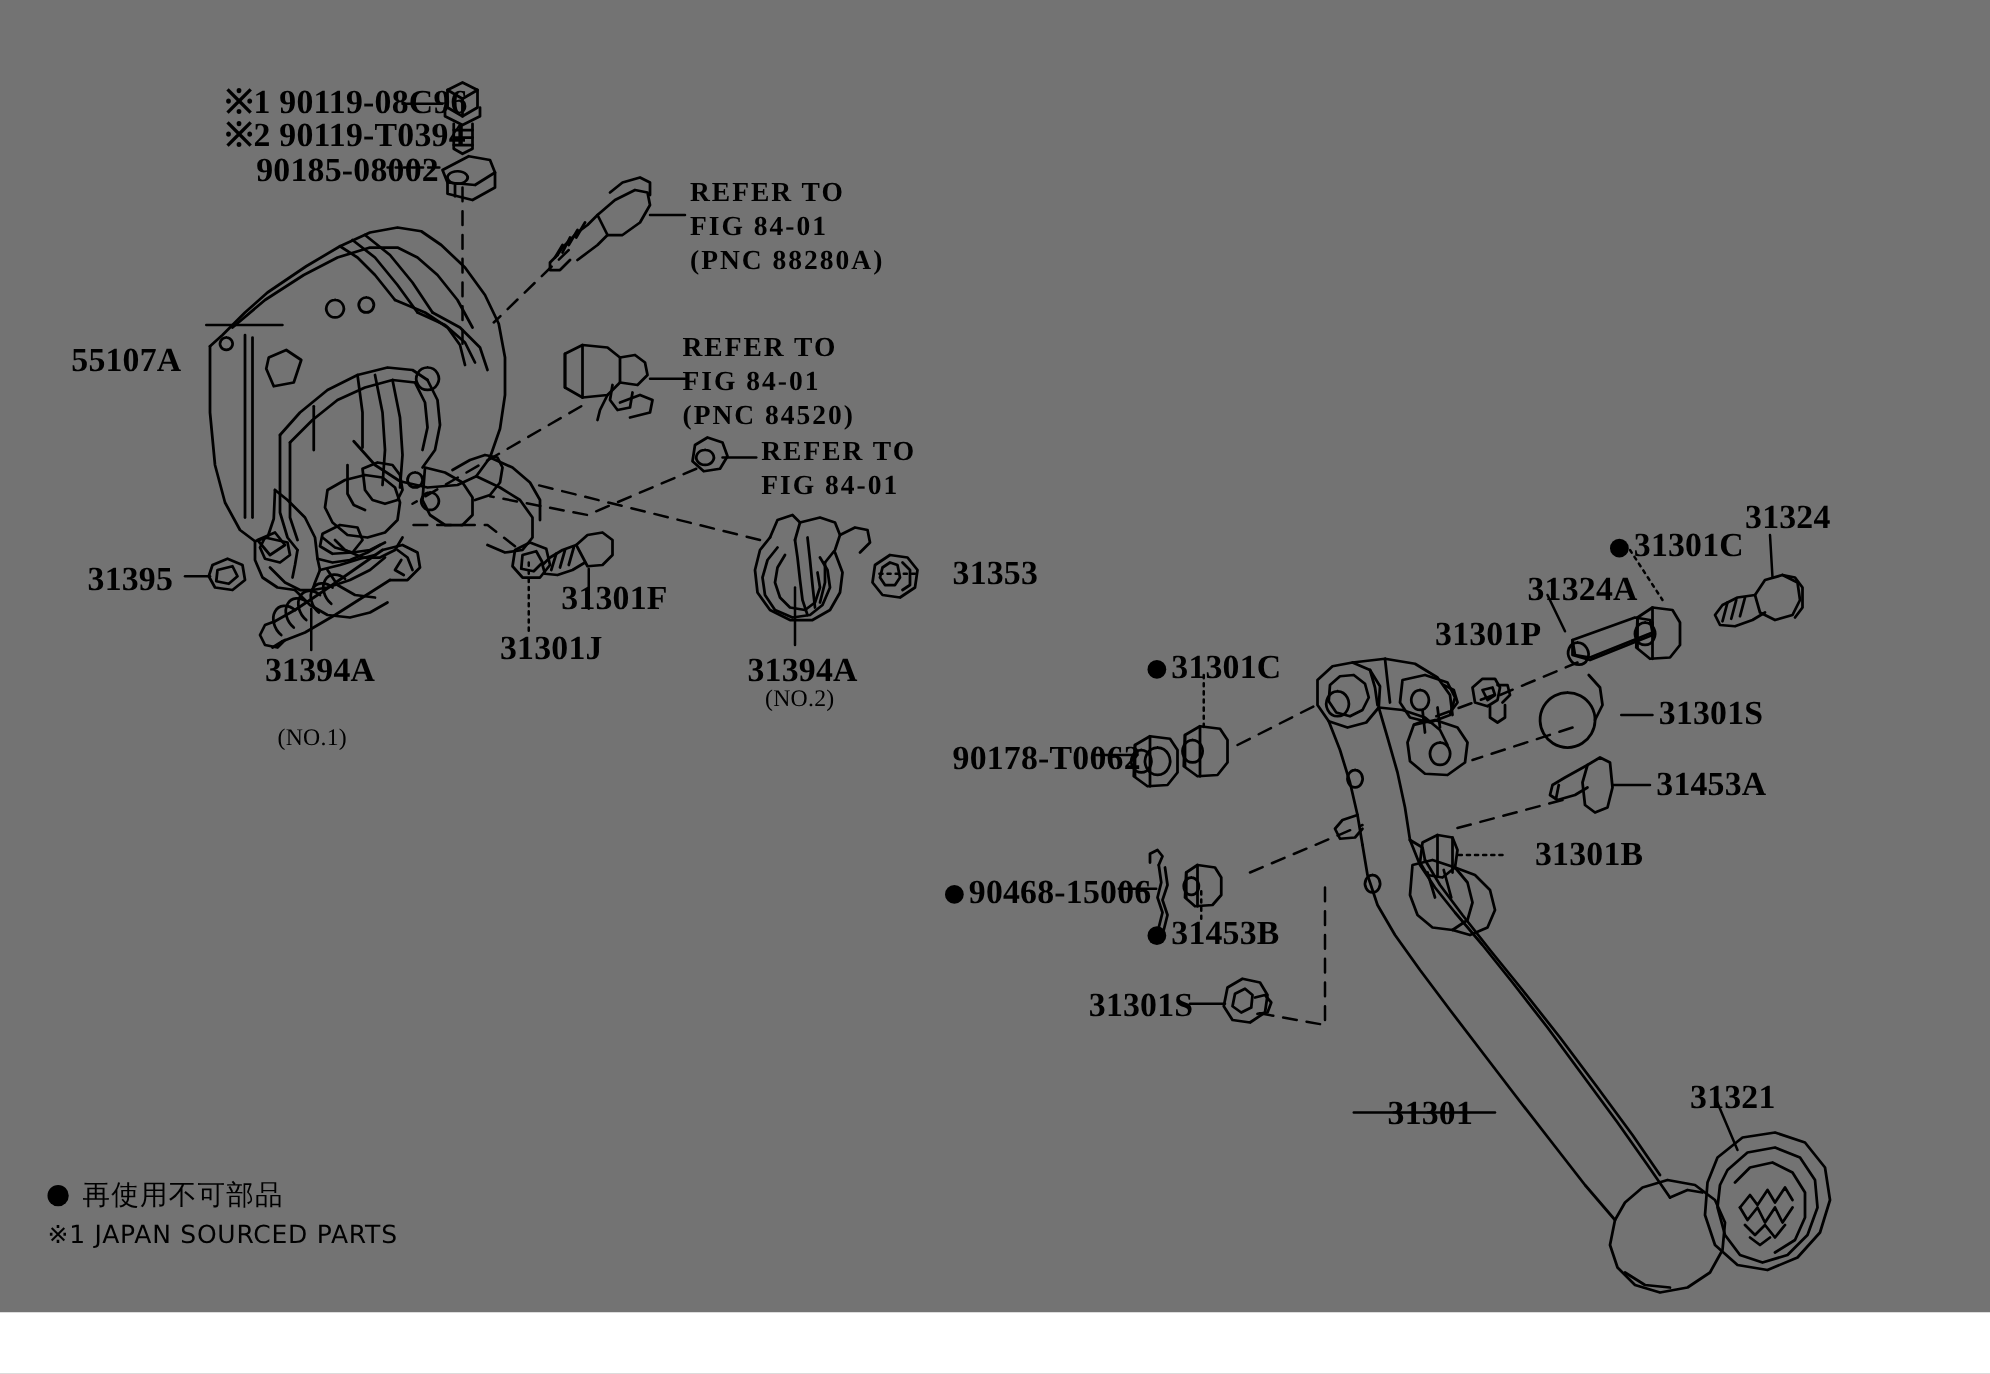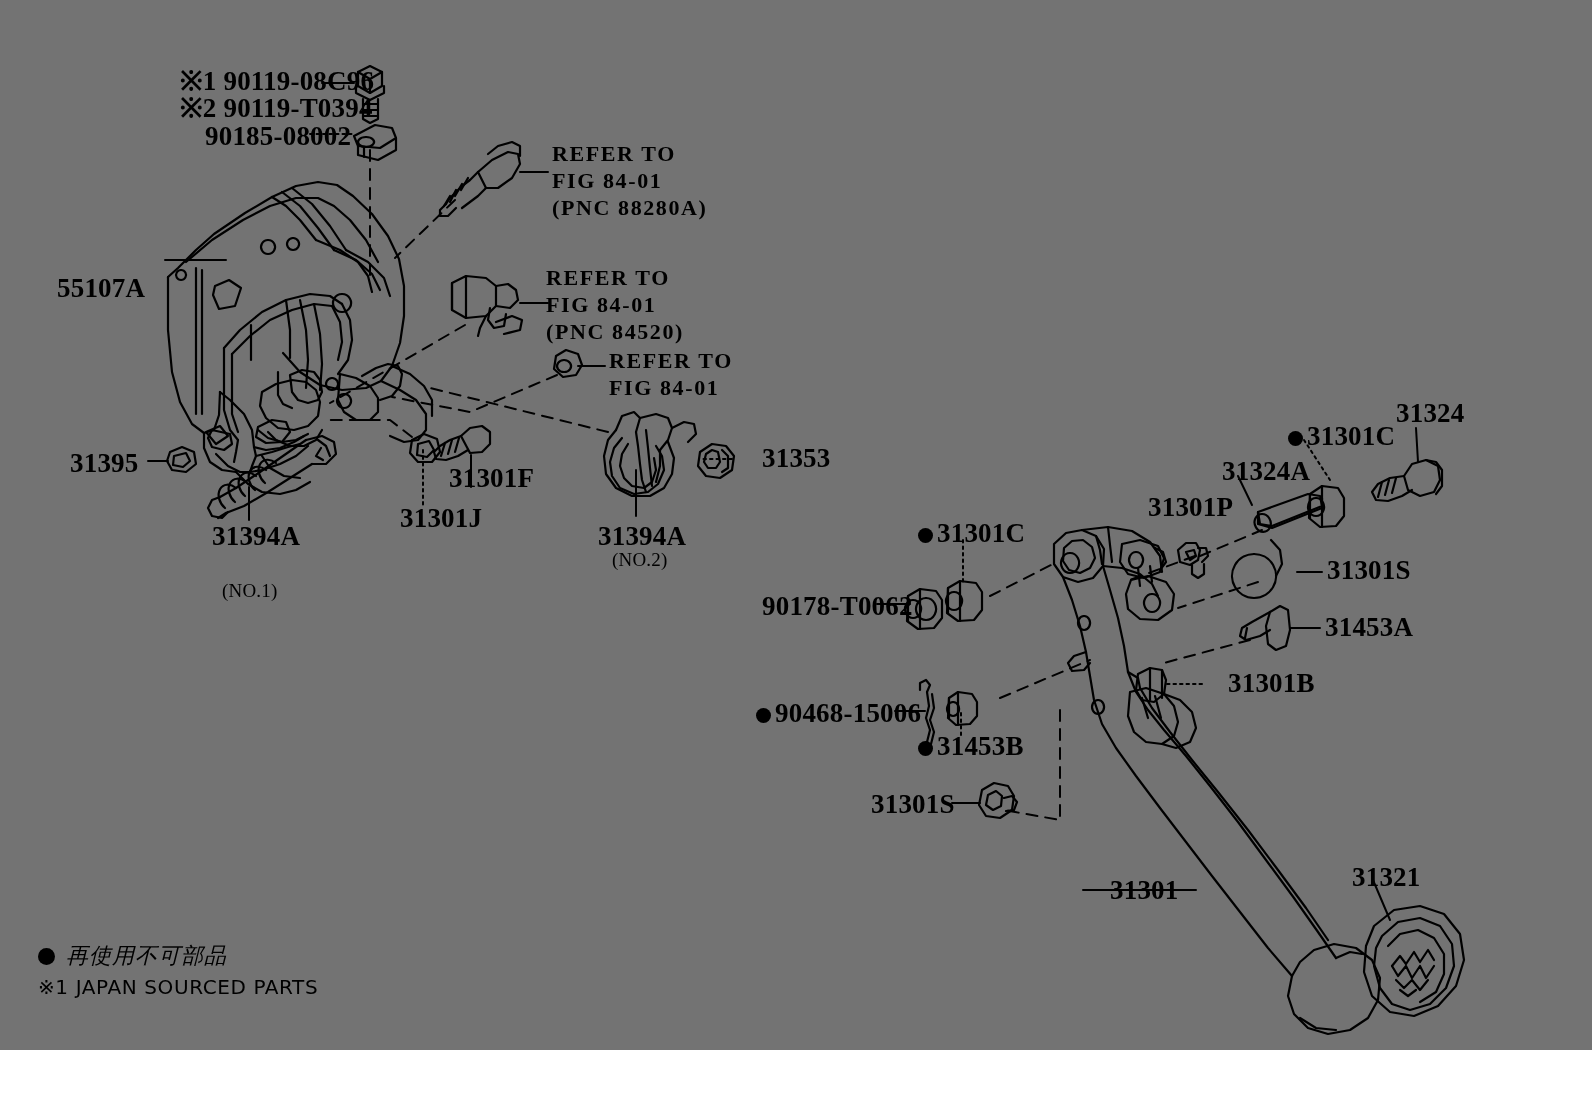--- a/index.html
+++ b/index.html
@@ -56,21 +56,20 @@
     border-radius: 50%;
     background: #000;
     margin-right: 11px;
     flex: 0 0 auto;
   }
   .legend-text-jp {
     font-family: "DejaVu Sans", sans-serif;
     font-size: 22px;
     color: #000;
     letter-spacing: 1px;
-    font-style: italic;
   }
   .legend-text-en {
     font-family: "DejaVu Sans", sans-serif;
     font-size: 20px;
     color: #000;
   }
   .legend-src {
     font-family: "DejaVu Sans", sans-serif;
     font-size: 20px;
     color: #000;

